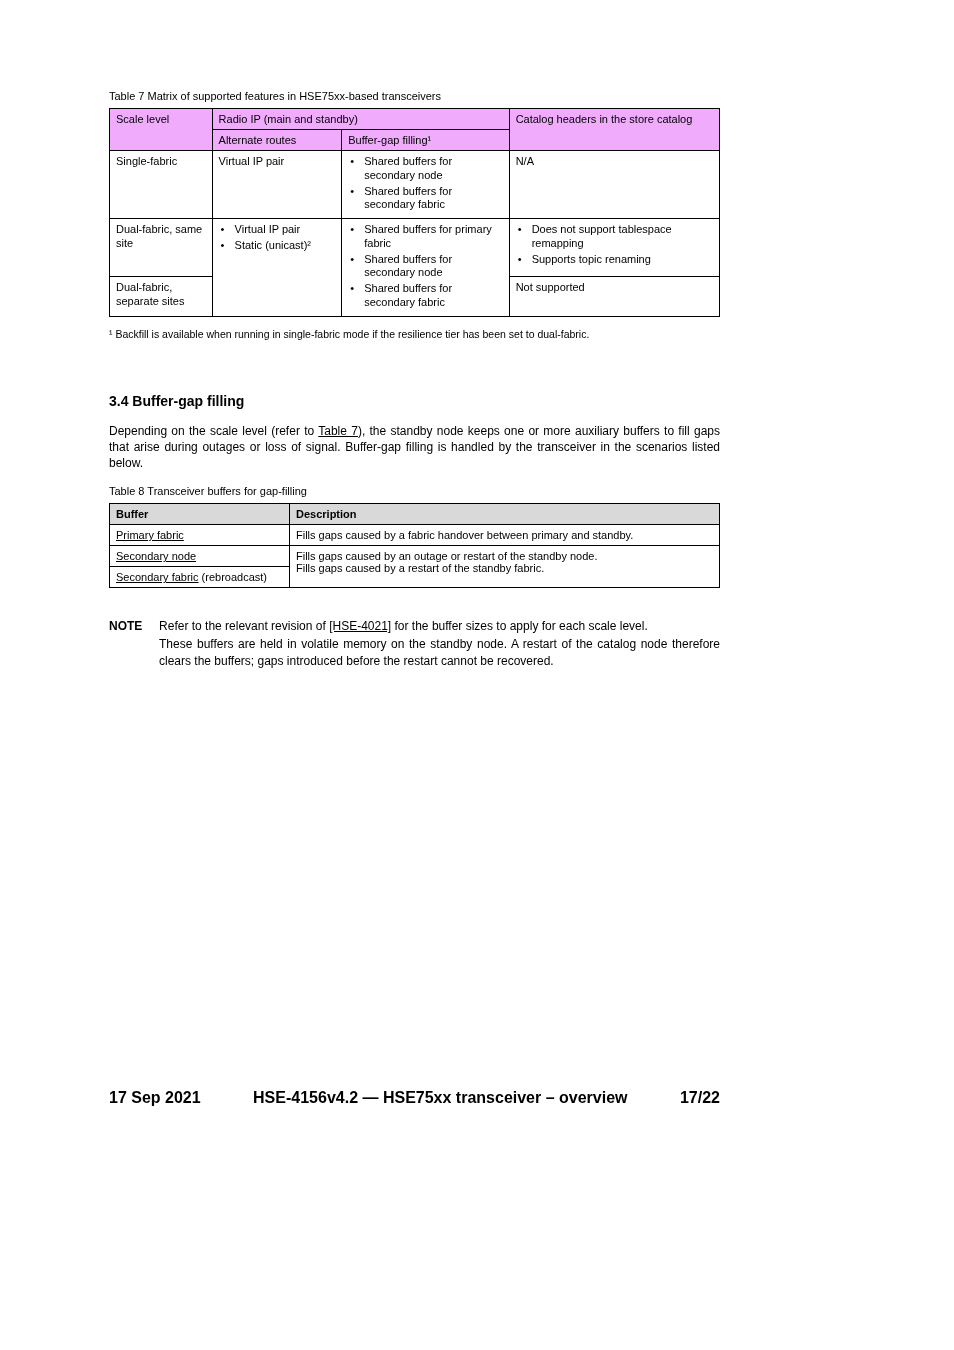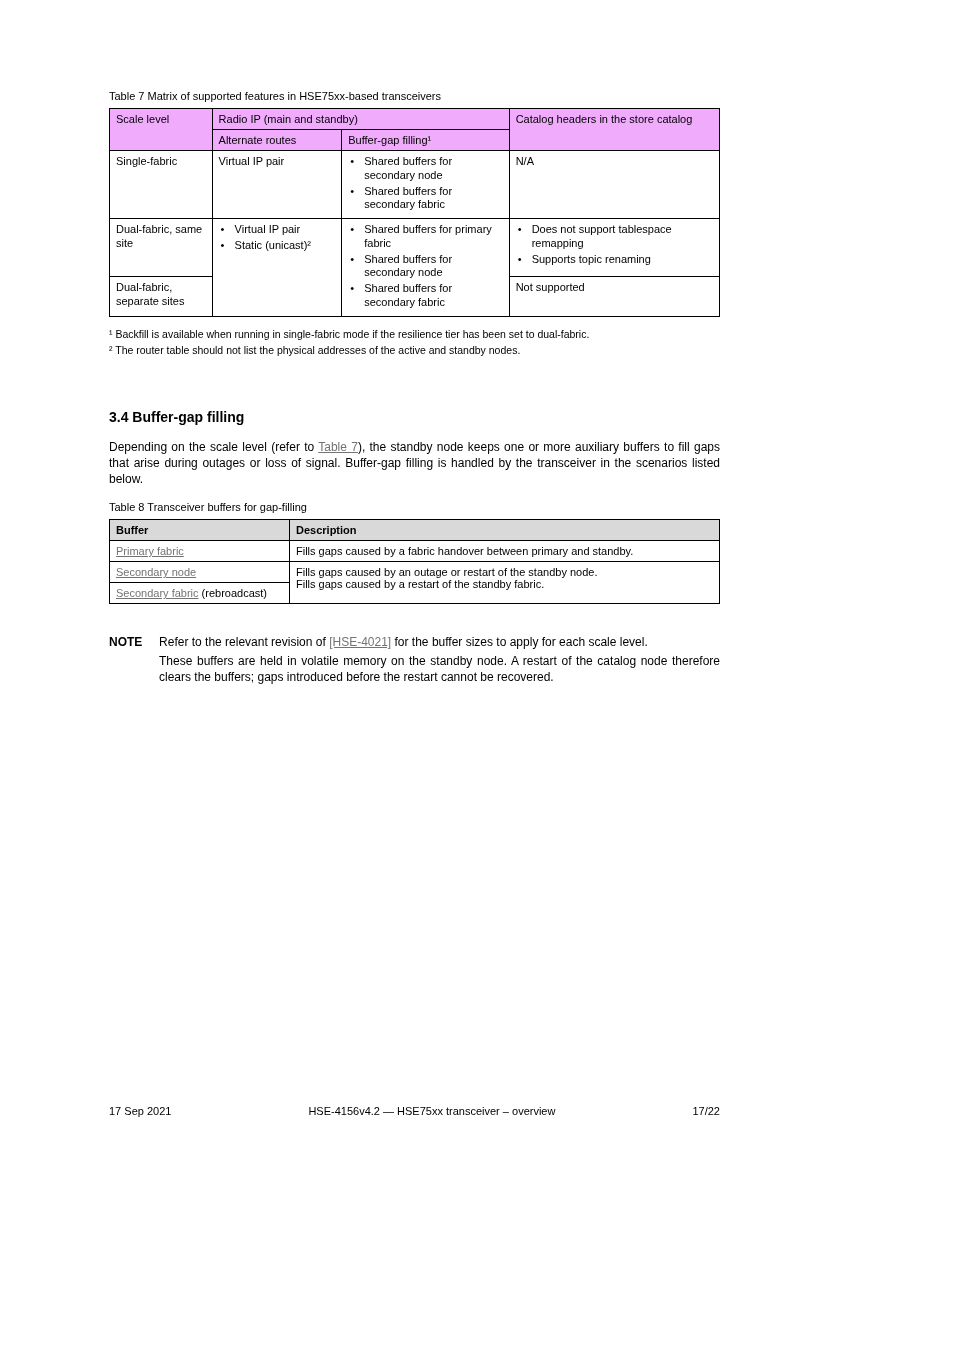--- a/index.html
+++ b/index.html
@@ -61,21 +61,21 @@
     font-size: 14px;
     font-weight: bold;
   }
   p.body-text {
     margin-top: 14px;
     font-size: 12px;
     line-height: 1.35;
     text-align: justify;
   }
   a.link {
-    color: #737373;
+    color: #000000;
     text-decoration: underline;
   }
 
   
   .t8-wrap { margin-top: 14px; }
   .t8-caption {
     font-size: 11px;
     margin-bottom: 6px;
   }
   table.t8 {
@@ -104,21 +104,22 @@
     line-height: 1.35;
   }
   .note-label { font-weight: bold; display: inline; }
   .note-rest  { display: inline; }
   .note-cont  { margin-left: 50px; margin-top: 2px; text-align: justify; }
 
   
   .footer {
     position: relative;
     margin-top: 420px;
-    font-size: 11px;
+    font-size: 16px;
+    font-weight: bold;
   }
   .footer-line {
     display: flex;
     justify-content: space-between;
   }
 </style>
 </head>
 <body>
 
 <div class="page">
@@ -179,21 +180,20 @@
         </td>
       </tr>
       <tr>
         <td class="cell-plain">Dual-fabric, separate sites</td>
         <td class="cell-plain">Not supported</td>
       </tr>
     </tbody>
   </table>
 
   <p class="body-text" style="margin-top:10px; font-size:10.5px;">¹   Backfill is available when running in single-fabric mode if the resilience tier has been set to dual-fabric.</p>
-  <p class="body-text" style="margin-top:2px; font-size:10.5px;">²   The router table should not list the physical addresses of the active and standby nodes.</p>
 
   <h3 class="sec-head">3.4   Buffer-gap filling</h3>
   <p class="body-text">
     <span>Depending on the scale level (refer to </span><a href="#" class="link">Table 7</a><span>), the standby node keeps one or more auxiliary buffers to fill gaps that arise during outages or loss of signal. Buffer-gap filling is handled by the transceiver in the scenarios listed below.</span>
   </p>
 
   <div class="t8-wrap">
     <div class="t8-caption">Table 8 Transceiver buffers for gap-filling</div>
     <table class="t8">
       <colgroup>

